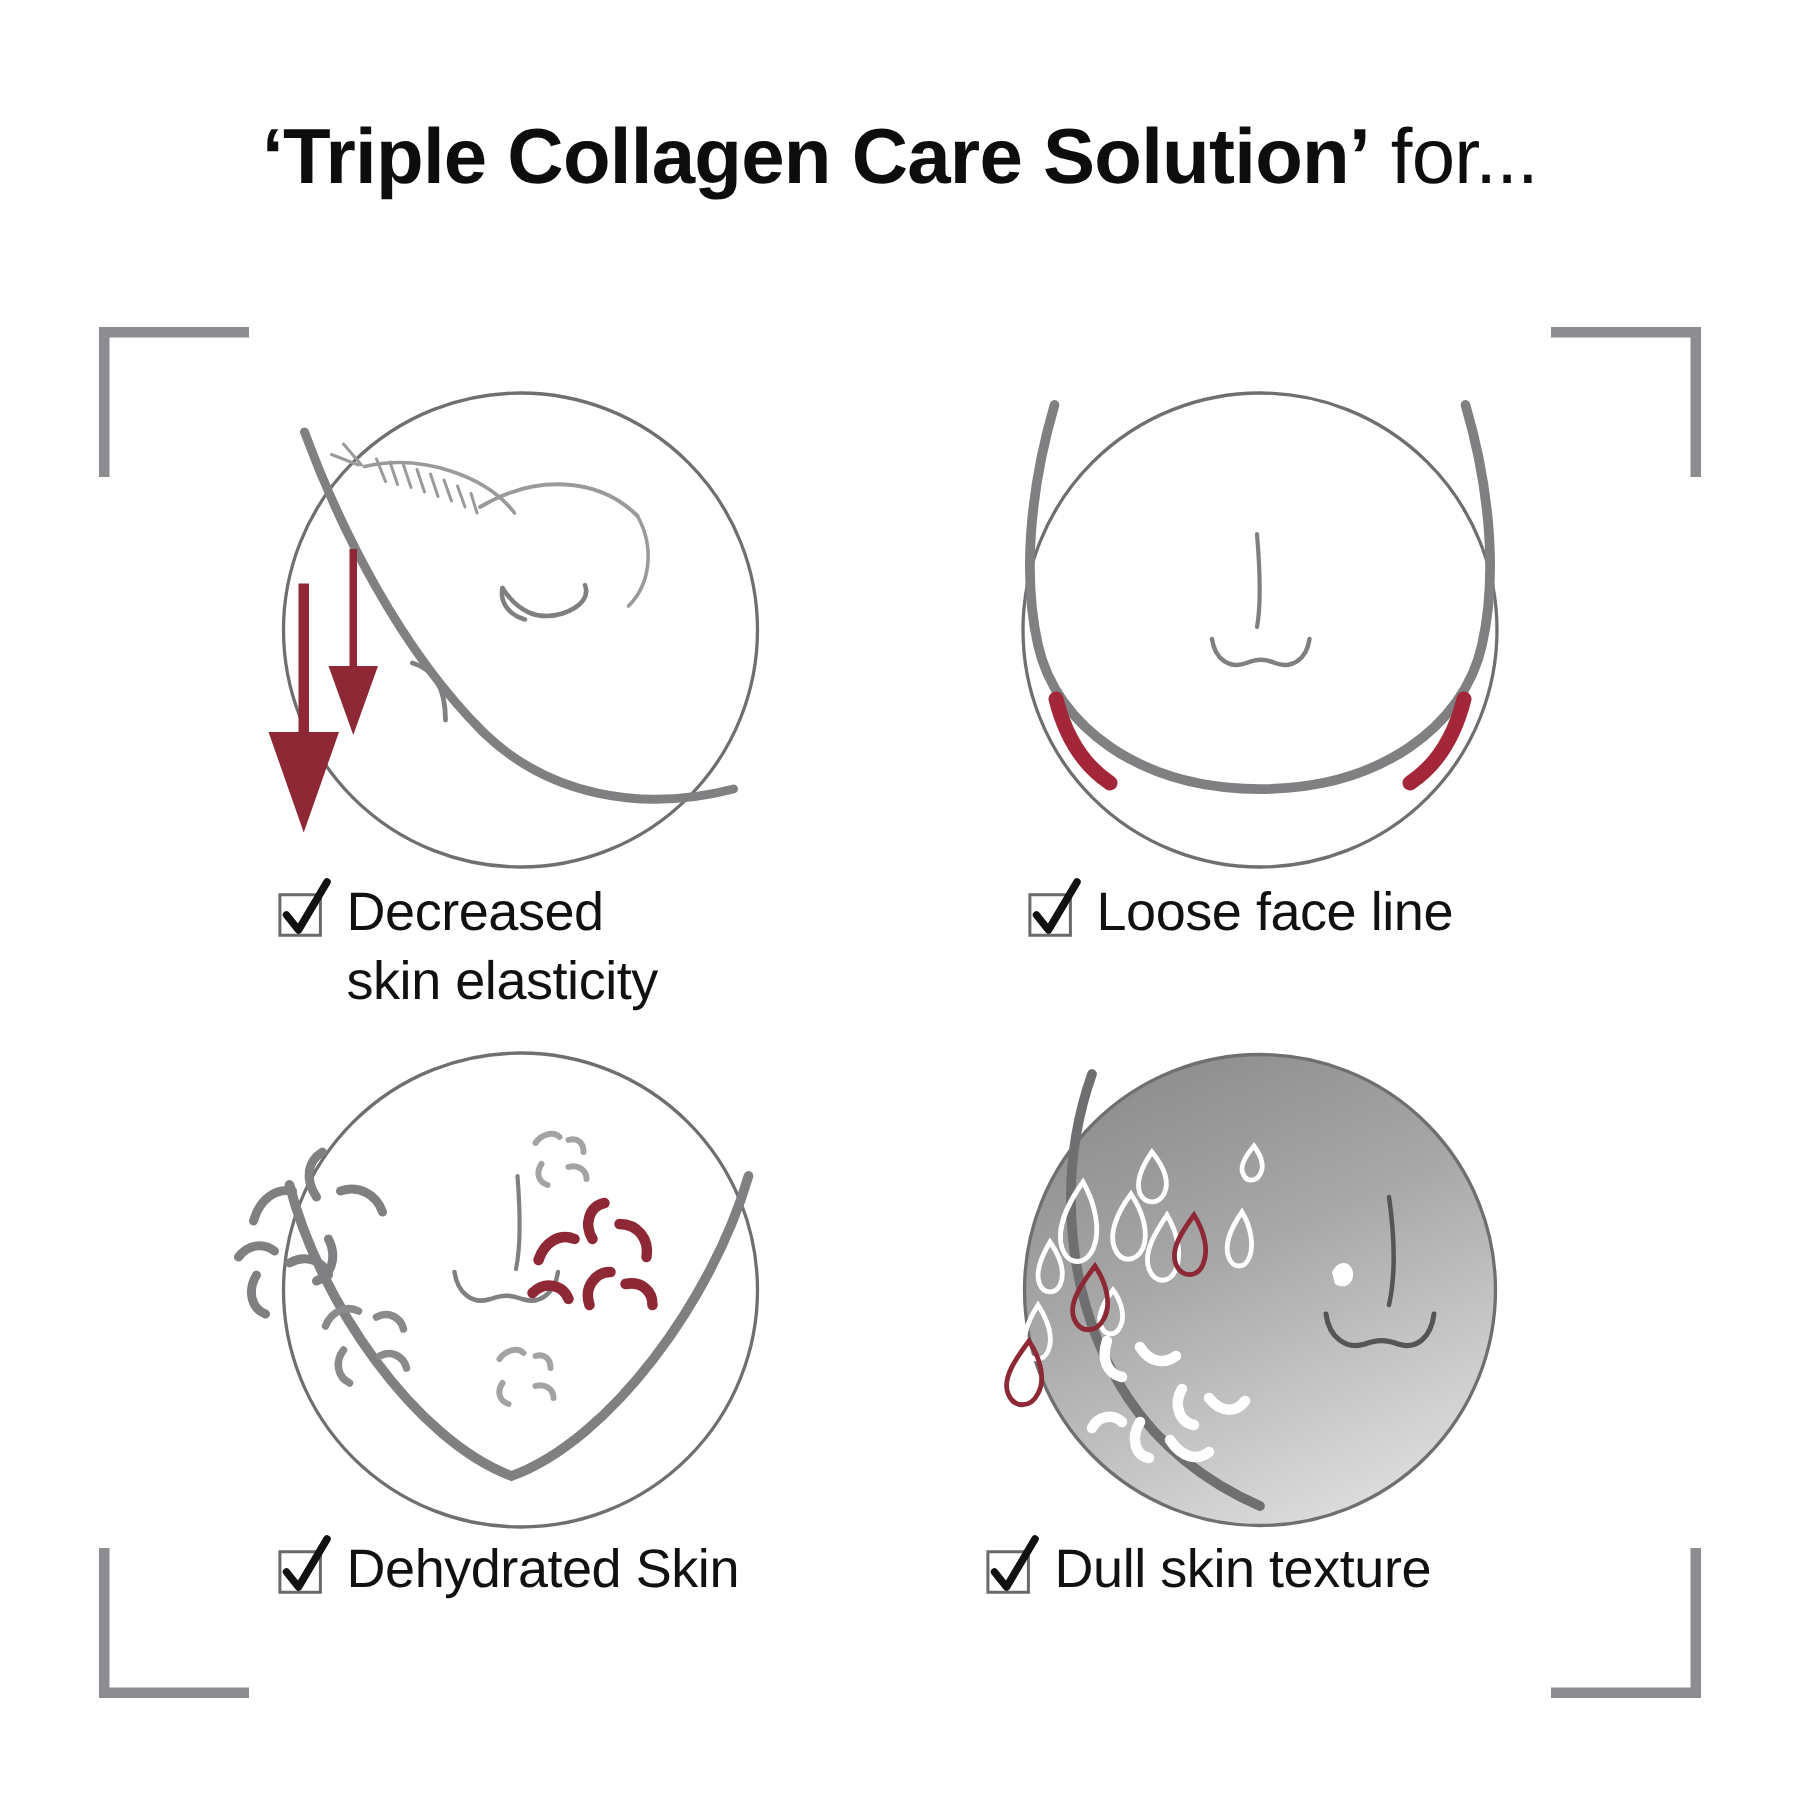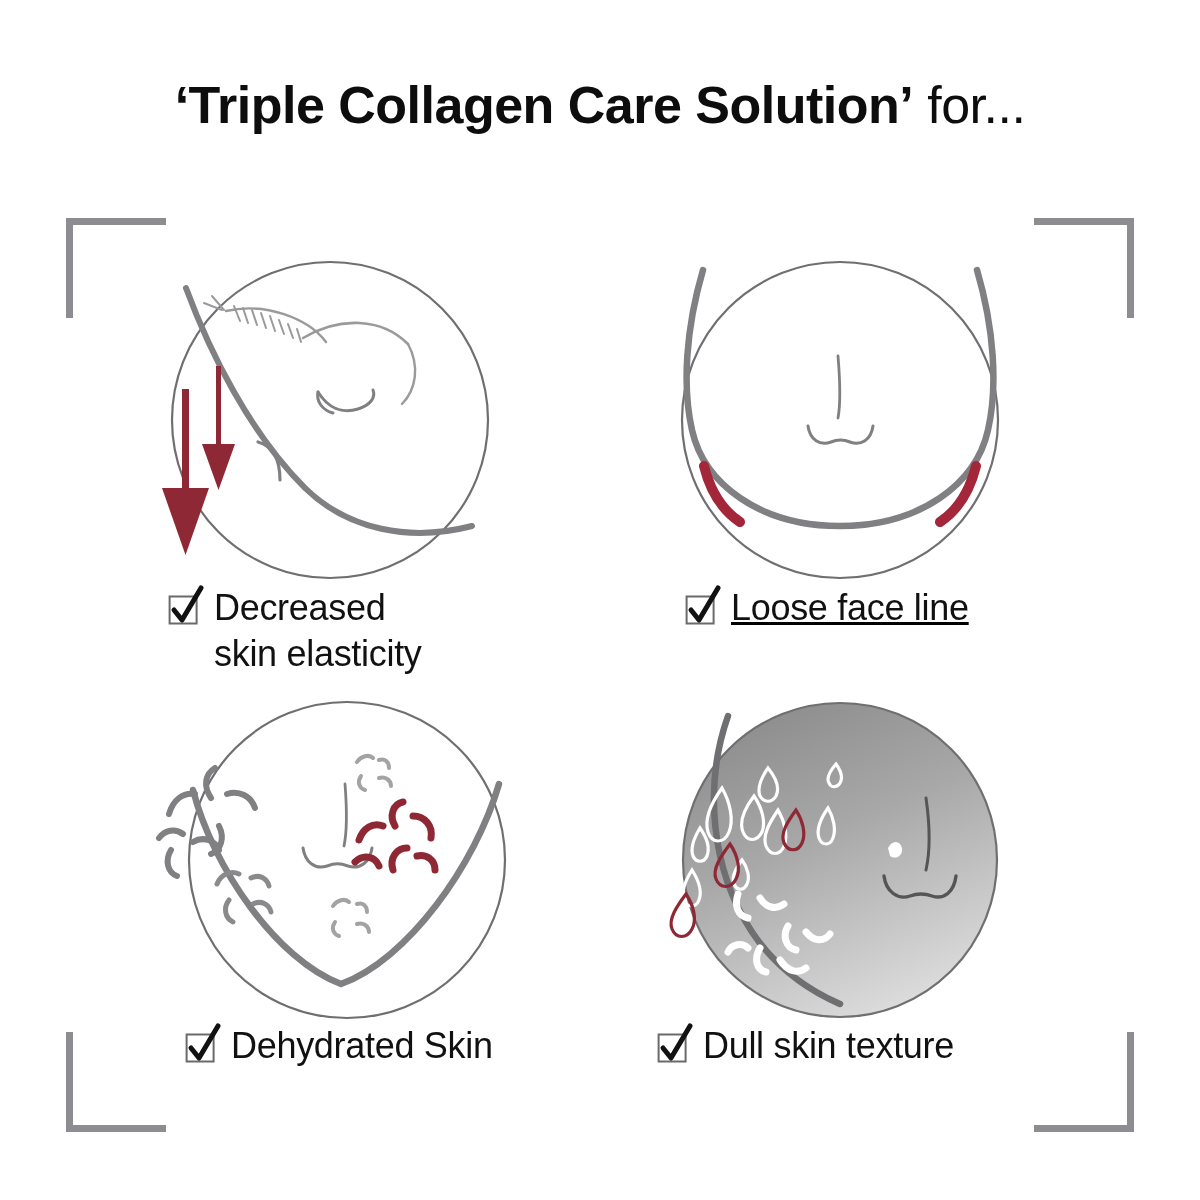--- a/index.html
+++ b/index.html
@@ -49,37 +49,37 @@
   #br-bl { left: 66px;   top: 1032px; }
   #br-bl i.h { left: 0; bottom: 0; }
   #br-bl i.v { left: 0; bottom: 0; }
 
   #br-br { left: 1034px; top: 1032px; }
   #br-br i.h { right: 0; bottom: 0; }
   #br-br i.v { right: 0; bottom: 0; }
 
   
   .cell { position: absolute; width: 480px; }
-  #cell-0 { left: 90px; top: 258px; }
+  #cell-0 { left: 107px; top: 258px; }
   #cell-1 { left: 600px; top: 258px; }
   #cell-2 { left: 107px; top: 698px; }
   #cell-3 { left: 600px; top: 698px; }
 
   .illo { position: relative; width: 480px; height: 325px; }
   .illo svg { position: absolute; left: 0; top: 0; }
 
   
   .caption {
     position: absolute;
     display: flex;
     align-items: flex-start;
     gap: 12px;
   }
   #cell-0 .caption { left: 78px;  top: 327px; }
-  #cell-1 .caption { left: 85px;  top: 327px; text-decoration: underline; }
+  #cell-1 .caption { left: 85px;  top: 327px; }
   #cell-2 .caption { left: 78px;  top: 325px; }
   #cell-3 .caption { left: 57px;  top: 325px; }
 
   .checkbox {
     position: relative;
     width: 34px; height: 34px;
     flex: 0 0 34px;
     margin-top: 6px;
   }
   .caption-text {

